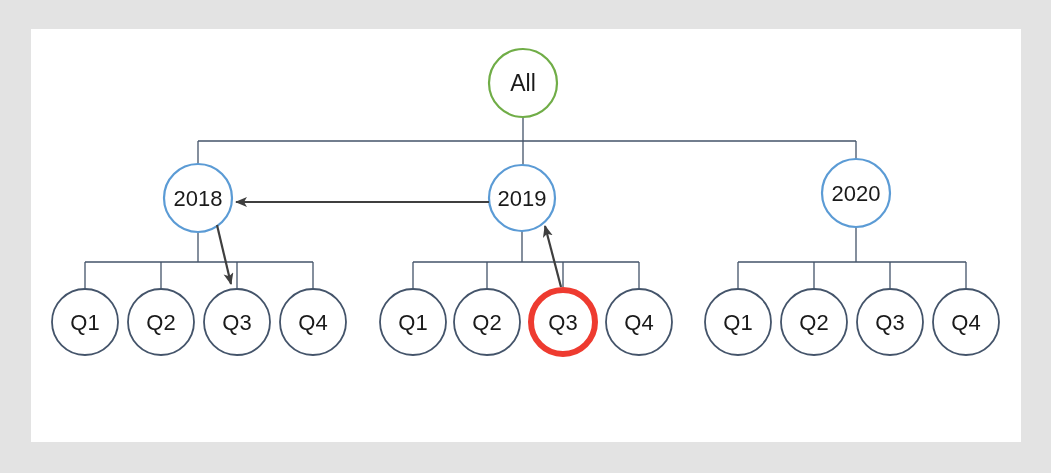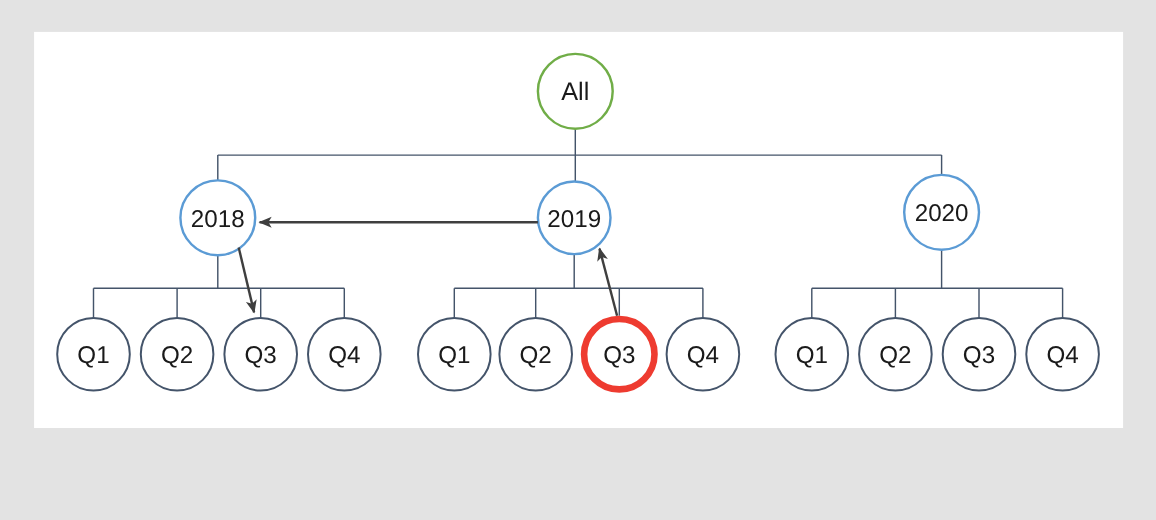--- a/index.html
+++ b/index.html
@@ -2,21 +2,21 @@
 <html style="--background: #e3e3e3; --panel: #ffffff; --connector: #44546a; --arrow: #3f3f3f; --root-ring: #70ad47; --year-ring: #5b9bd5; --quarter-ring: #44546a; --highlight-ring: #ee3b30; --text: #1a1a1a;"><head>
 <meta charset="utf-8">
 <style>
   :root{
     --background:#e3e3e3; --panel:#ffffff; --connector:#44546a; --arrow:#3f3f3f;
     --root-ring:#70ad47; --year-ring:#5b9bd5; --quarter-ring:#44546a;
     --highlight-ring:#ee3b30; --text:#1a1a1a;
   }
   *{margin:0;padding:0;box-sizing:border-box;}
   body{background:var(--background);font-family:"Liberation Sans",sans-serif;}
-  .stage{position:relative;width:1051px;height:389px;background:var(--background);overflow:hidden;}
+  .stage{position:relative;width:1051px;height:473px;background:var(--background);overflow:hidden;}
   .panel{position:absolute;left:31px;top:29px;width:990px;height:413px;background:var(--panel);}
   svg.diagram{position:absolute;left:0;top:0;width:1051px;height:473px;}
   .connector{stroke:var(--connector);stroke-width:1.3;fill:none;}
   .arrow-line{stroke:var(--arrow);stroke-width:2.2;fill:none;}
   #arrowhead path{fill:var(--arrow);}
   circle.node{fill:var(--panel);}
   circle.root{stroke:var(--root-ring);stroke-width:2.2;}
   circle.year{stroke:var(--year-ring);stroke-width:2.2;}
   circle.quarter{stroke:var(--quarter-ring);stroke-width:1.8;}
   circle.highlight{stroke:var(--highlight-ring);stroke-width:6;}

